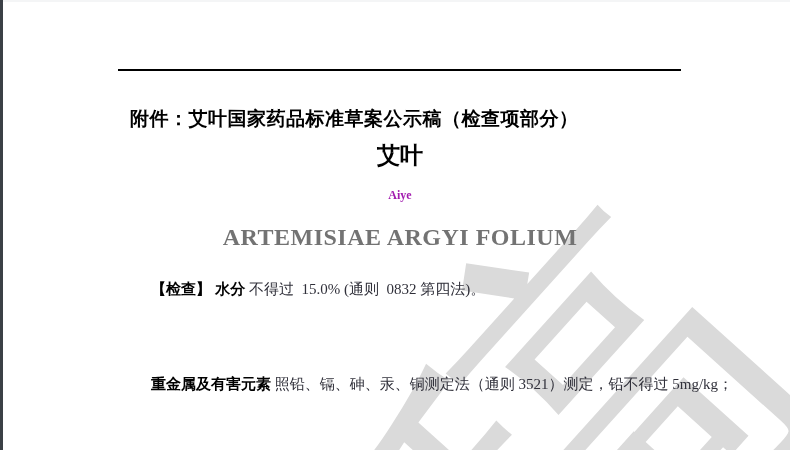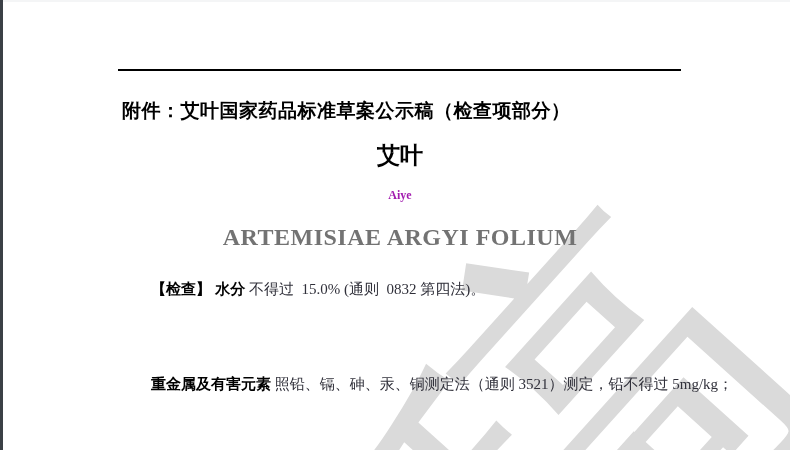--- a/index.html
+++ b/index.html
@@ -27,21 +27,21 @@
     transform: rotate(-48deg);
     font-family: "Liberation Serif", "DejaVu Serif", serif;
     z-index: 0;
     user-select: none;
   }
   .rule {
     position: absolute; left: 118px; top: 69px;
     width: 563px; height: 2px; background: #000000; z-index: 1;
   }
   .title {
-    position: absolute; left: 122px; top: 98px; margin: 0;
+    position: absolute; left: 122px; top: 98px; margin: 8px;
     font-size: 19px; font-weight: bold; color: #000000;
     font-family: "Liberation Sans", "DejaVu Sans", sans-serif;
     letter-spacing: 0.5px; z-index: 1;
   }
   .h-cn {
     position: absolute; left: 115px; top: 140px; width: 570px;
     text-align: center; font-size: 23px; font-weight: bold; color: #000000;
     font-family: "Liberation Sans", "DejaVu Sans", sans-serif; z-index: 1;
   }
   .h-py {

